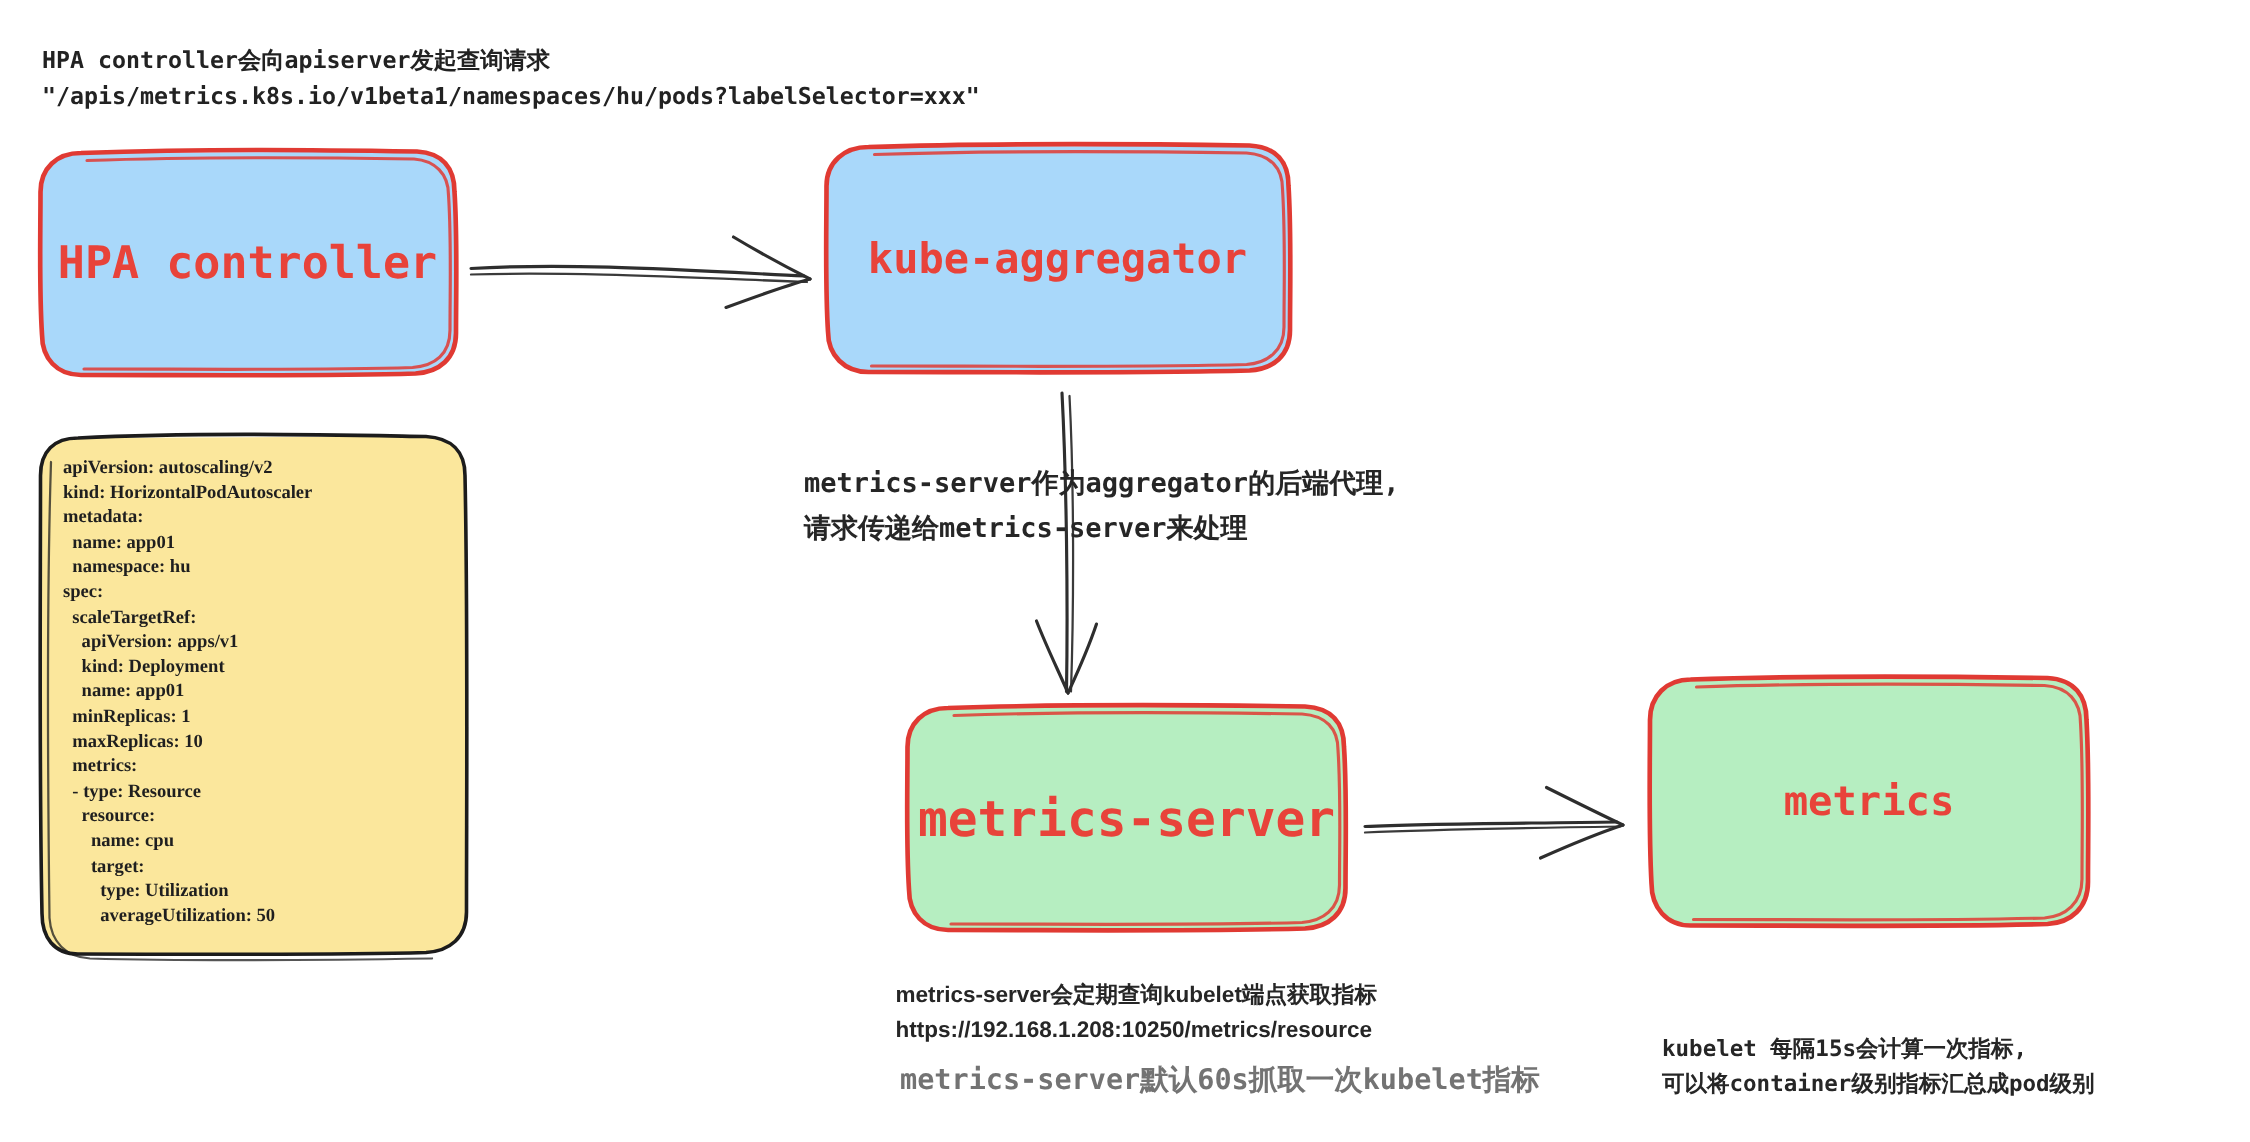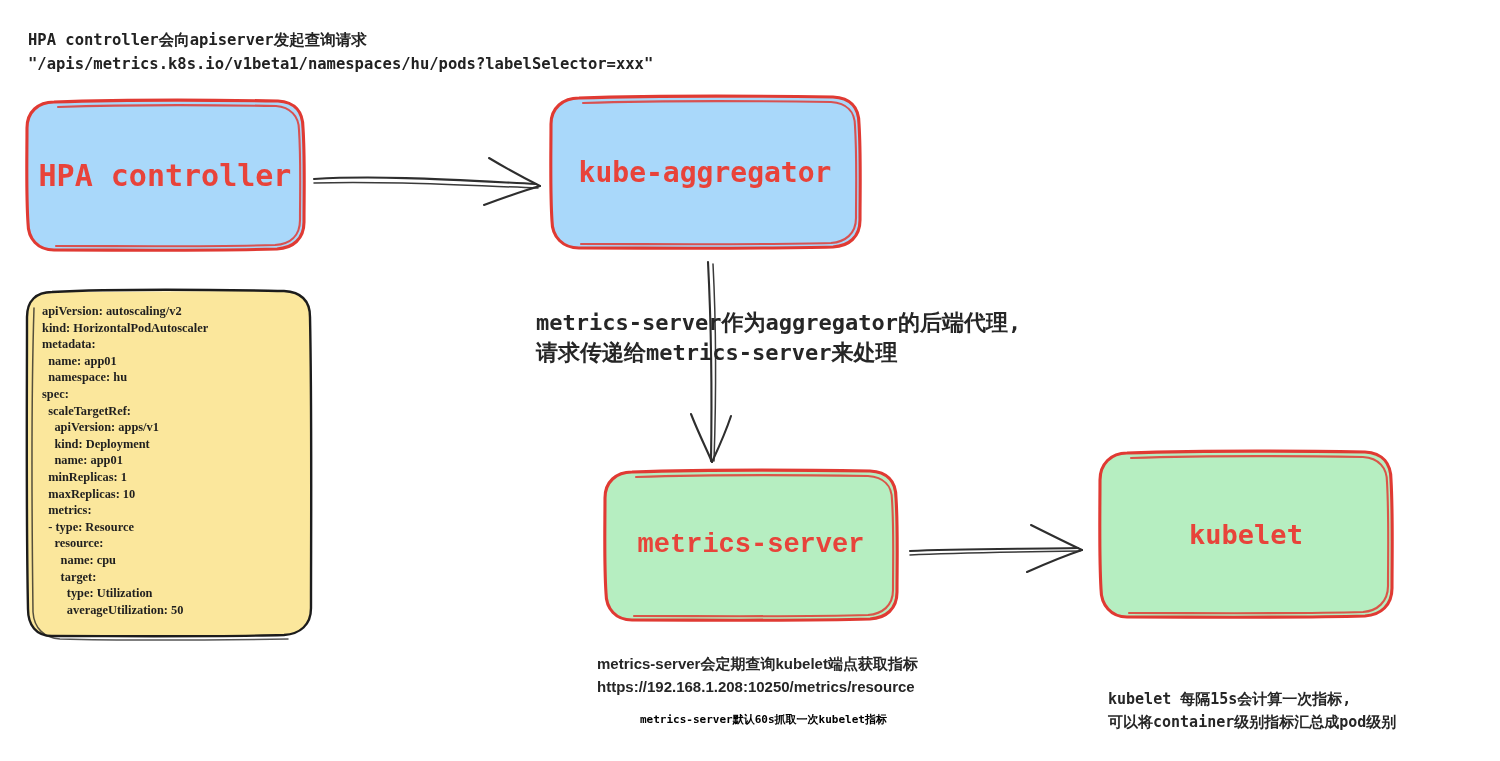--- a/index.html
+++ b/index.html
@@ -18,32 +18,32 @@
   .header-note{
     left:28px;top:28px;
     font-family:"DejaVu Sans Mono",monospace;
     font-size:15.5px;line-height:24px;font-weight:700;
     color:#222222;
   }
 
   .mid-note{
     left:536px;top:308px;
     font-family:"DejaVu Sans Mono",monospace;
-    font-size:22px;line-height:30px;font-weight:700;color:#262626;
+    font-size:18px;line-height:30px;font-weight:700;color:#262626;
   }
 
   .ms-note{
     left:597px;top:652px;
     font-family:Liberation Sans, sans-serif;
     font-size:15px;line-height:23px;font-weight:700;color:#262626;
   }
   .ms-note-red{
     left:600px;top:709px;
     font-family:"DejaVu Sans Mono",monospace;
-    font-size:11px;line-height:22px;font-weight:700;color:#000000;margin-left:40px;
+    font-size:19px;line-height:22px;font-weight:700;color:#737373;
   }
   .kubelet-note{
     left:1108px;top:652px;
     font-family:"DejaVu Sans Mono",monospace;
     font-size:15px;line-height:23px;font-weight:700;color:#262626;margin-top:36px;
   }
 
   
   .node{position:absolute;display:flex;align-items:center;justify-content:center;}
   .node .node-label{
@@ -57,21 +57,21 @@
                 stroke-linecap:round;stroke-linejoin:round;}
   .node .stroke2{fill:none;stroke:#e03a33;stroke-width:2.1;opacity:.85;
                 stroke-linecap:round;stroke-linejoin:round;}
   .node svg{position:absolute;left:0;top:0;overflow:visible;}
 
   #node-hpa{left:22px;top:96px;width:286px;height:158px;}
   #node-hpa .node-label{font-size:30px;}
   #node-agg{left:545px;top:92px;width:320px;height:160px;align-items:center;}
   #node-agg .node-label{font-size:28px;}
   #node-ms{left:600px;top:466px;width:302px;height:158px;}
-  #node-ms .node-label{font-size:27px;font-family:Liberation Mono, monospace;}
+  #node-ms .node-label{font-size:33px;}
   #node-kubelet{left:1095px;top:447px;width:302px;height:174px;}
   #node-kubelet .node-label{font-size:27px;}
 
   
   #yaml-card{position:absolute;left:22px;top:282px;width:296px;height:362px;}
   #yaml-card .yfill{fill:#fbe79c;}
   #yaml-card .ystroke{fill:none;stroke:#1c1c1c;stroke-width:2.4;
       stroke-linecap:round;stroke-linejoin:round;}
   #yaml-card .ystroke2{fill:none;stroke:#1c1c1c;stroke-width:1.5;opacity:.75;
       stroke-linecap:round;stroke-linejoin:round;}
@@ -145,21 +145,21 @@
     </svg>
     <span class="node-label">metrics-server</span>
   </div>
 
   <div class="node green" id="node-kubelet">
     <svg width="302" height="174" viewBox="0 0 302 174" xmlns="http://www.w3.org/2000/svg">
       <path class="fill" d="M32,6 L270,5 C287,5 296,17 296,33 L297,141 C297,158 286,168 270,169 L32,170 C16,170 6,158 6,142 L5,33 C5,17 16,6 32,6 Z"></path>
       <path class="stroke" d="M32,6 C122,3 204,4 270,5 C288,6 296,17 296,33 C298,68 297,110 297,141 C297,158 286,168 270,169 C198,171 110,170 32,170 C16,170 6,158 6,142 C4,106 5,62 5,33 C5,17 16,6 32,6 Z"></path>
       <path class="stroke2" d="M36,11 C124,8 206,9 268,10 C284,11 292,21 292,35 C294,70 293,108 293,139 C293,155 282,164 268,165 C198,167 110,166 34,166"></path>
     </svg>
-    <span class="node-label">kubelet</span>
+    <span class="node-label">metrics</span>
   </div>
 
   <div id="yaml-card">
     <svg width="296" height="362" viewBox="0 0 296 362" xmlns="http://www.w3.org/2000/svg">
       <path class="yfill" d="M30,10 L262,9 C278,9 288,19 288,35 L289,326 C289,343 278,352 262,353 L30,354 C14,354 6,343 6,327 L5,35 C5,19 14,10 30,10 Z"></path>
       <path class="ystroke" d="M30,10 C110,6 200,8 262,9 C279,10 288,19 288,35 C290,130 289,252 289,326 C289,343 278,352 262,353 C190,355 100,354 30,354 C14,354 6,343 6,327 C4,230 5,110 5,35 C5,19 14,10 30,10 Z"></path>
       <path class="ystroke2" d="M12,26 C9,120 10,250 11,330 C12,346 22,356 38,357 C110,359 200,358 266,357"></path>
     </svg>
     <div id="yaml-text">apiVersion: autoscaling/v2
 kind: HorizontalPodAutoscaler

